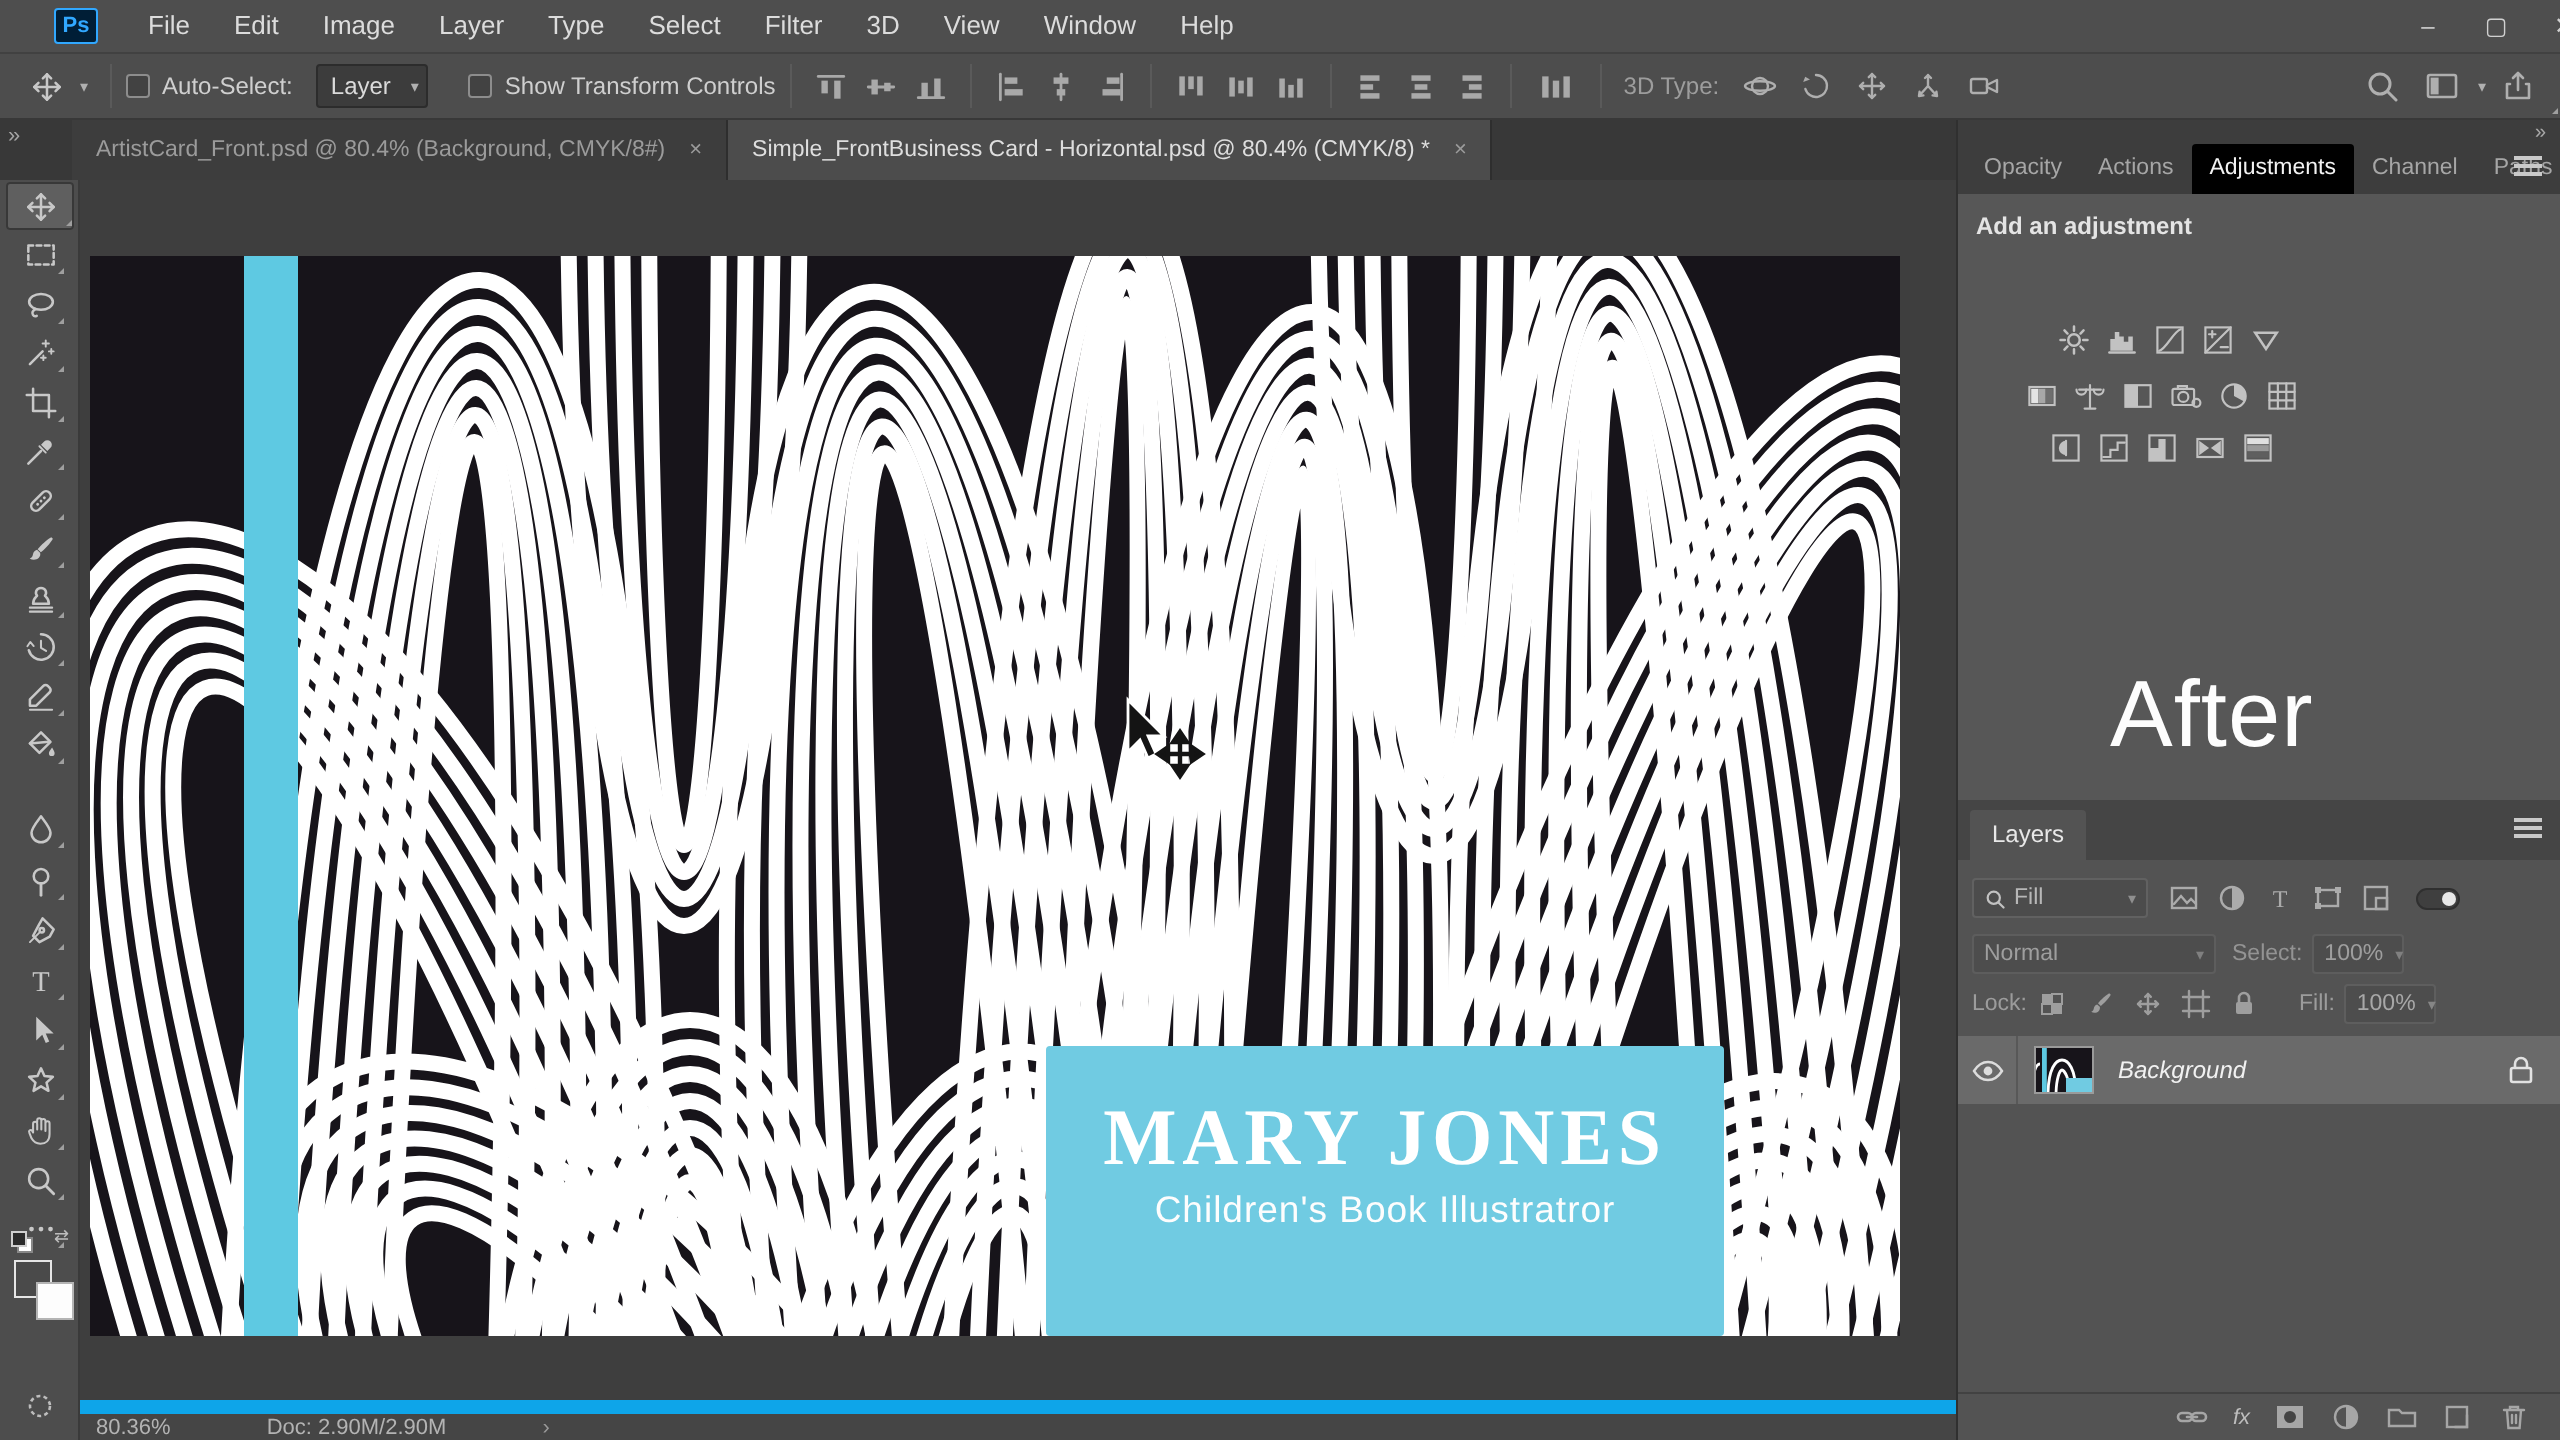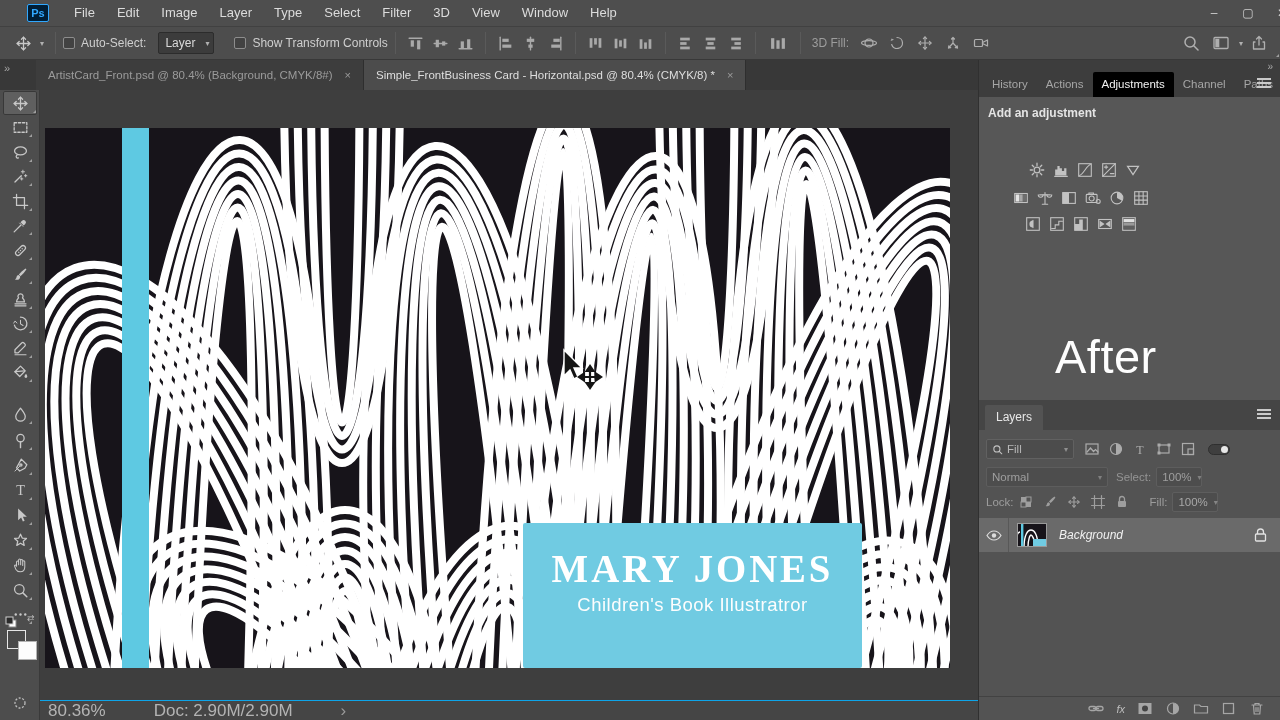--- a/index.html
+++ b/index.html
@@ -57,22 +57,22 @@
   #pasteboard { position:absolute; left:40px; top:90px; width:938px; height:630px; background:#3e3e3e; }
   #canvas { position:absolute; left:5px; top:38px; width:905px; height:540px; background:#0f766e; }
   #canvas svg.art { position:absolute; left:0; top:0; }
   #card { position:absolute; left:478px; top:395px; width:339px; height:145px; border-radius:2px; text-align:center; }
   #card-title { margin-top:22px; font-family:"Liberation Serif", serif; font-weight:bold; font-size:40px;
     letter-spacing:3px; color:#ffffff; transform:scaleX(.97); }
   #card-subtitle { margin-top:2px; font-size:18.5px; letter-spacing:.5px; color:#fdfdfd; }
   #cursor { position:absolute; left:0; top:0; pointer-events:none; }
 
   
-  #statusbar { position:absolute; left:0; bottom:0; width:938px; height:20px; background:#454545; border-top:1px solid #0ea5e9;
-    font-size:17px; color:#b3b3b3; display:flex; align-items:center; }
+  #statusbar { position:absolute; left:0; bottom:0; width:938px; height:20px; background:#454545; border-top:7px solid #0ea5e9;
+    font-size:11px; color:#b3b3b3; display:flex; align-items:center; }
   #status-zoom { margin-left:8px; }
   #status-doc { margin-left:48px; }
   #status-chevron { margin-left:48px; color:#9a9a9a; }
 
   
   #rightpanel { position:absolute; left:978px; top:60px; width:302px; height:660px; background:#575757; border-left:1px solid #303030; }
   #panel-top { position:absolute; left:0; top:0; width:302px; height:37px; background:#3d3d3d; }
   #panel-collapse { position:absolute; right:8px; top:1px; font-size:10px; color:#a8a8a8; }
   #panel-tabs { position:absolute; left:4px; bottom:0; display:flex; height:25px; }
   .ptab { padding:0 9px; font-size:11.5px; line-height:25px; color:#a6a6a6; cursor:default; }
@@ -253,21 +253,21 @@
     <span class="sep"></span>
     <span class="ic16" style="width:22px">
         <svg viewBox="0 0 16 16">
           <rect x="1.5" y="3" width="3" height="10" class="tfill"></rect>
           <rect x="6.5" y="5" width="3" height="8" class="tfill"></rect>
           <rect x="11.5" y="3" width="3" height="10" class="tfill"></rect>
         </svg>
       </span>
     <span class="sep"></span>
 
-    <span class="dim-label">3D Fill:</span>
+    <span class="dim-label">3D Type:</span>
     <span class="ic18">
         <svg viewBox="0 0 18 18">
           <g class="tsvg" style="stroke-width:1.2">
             <circle cx="9" cy="9" r="4"></circle>
             <ellipse cx="9" cy="9" rx="7.5" ry="2.4"></ellipse>
           </g>
         </svg>
       </span>
     <span class="ic18">
         <svg viewBox="0 0 18 18">
@@ -619,21 +619,21 @@
       <span id="status-zoom">80.36%</span>
       <span id="status-doc">Doc: 2.90M/2.90M</span>
       <span id="status-chevron">›</span>
     </div>
   </div>
 
   <aside id="rightpanel">
     <div id="panel-top">
       <span id="panel-collapse">»</span>
       <div id="panel-tabs">
-        <span class="ptab">History</span>
+        <span class="ptab">Opacity</span>
         <span class="ptab">Actions</span>
         <span class="ptab active">Adjustments</span>
         <span class="ptab">Channel</span>
         <span class="ptab">Paths</span>
       </div>
     </div>
     <span id="adj-menu-icon" class="hamburger" style="position:absolute">
         <i></i>
         <i></i>
         <i></i>

